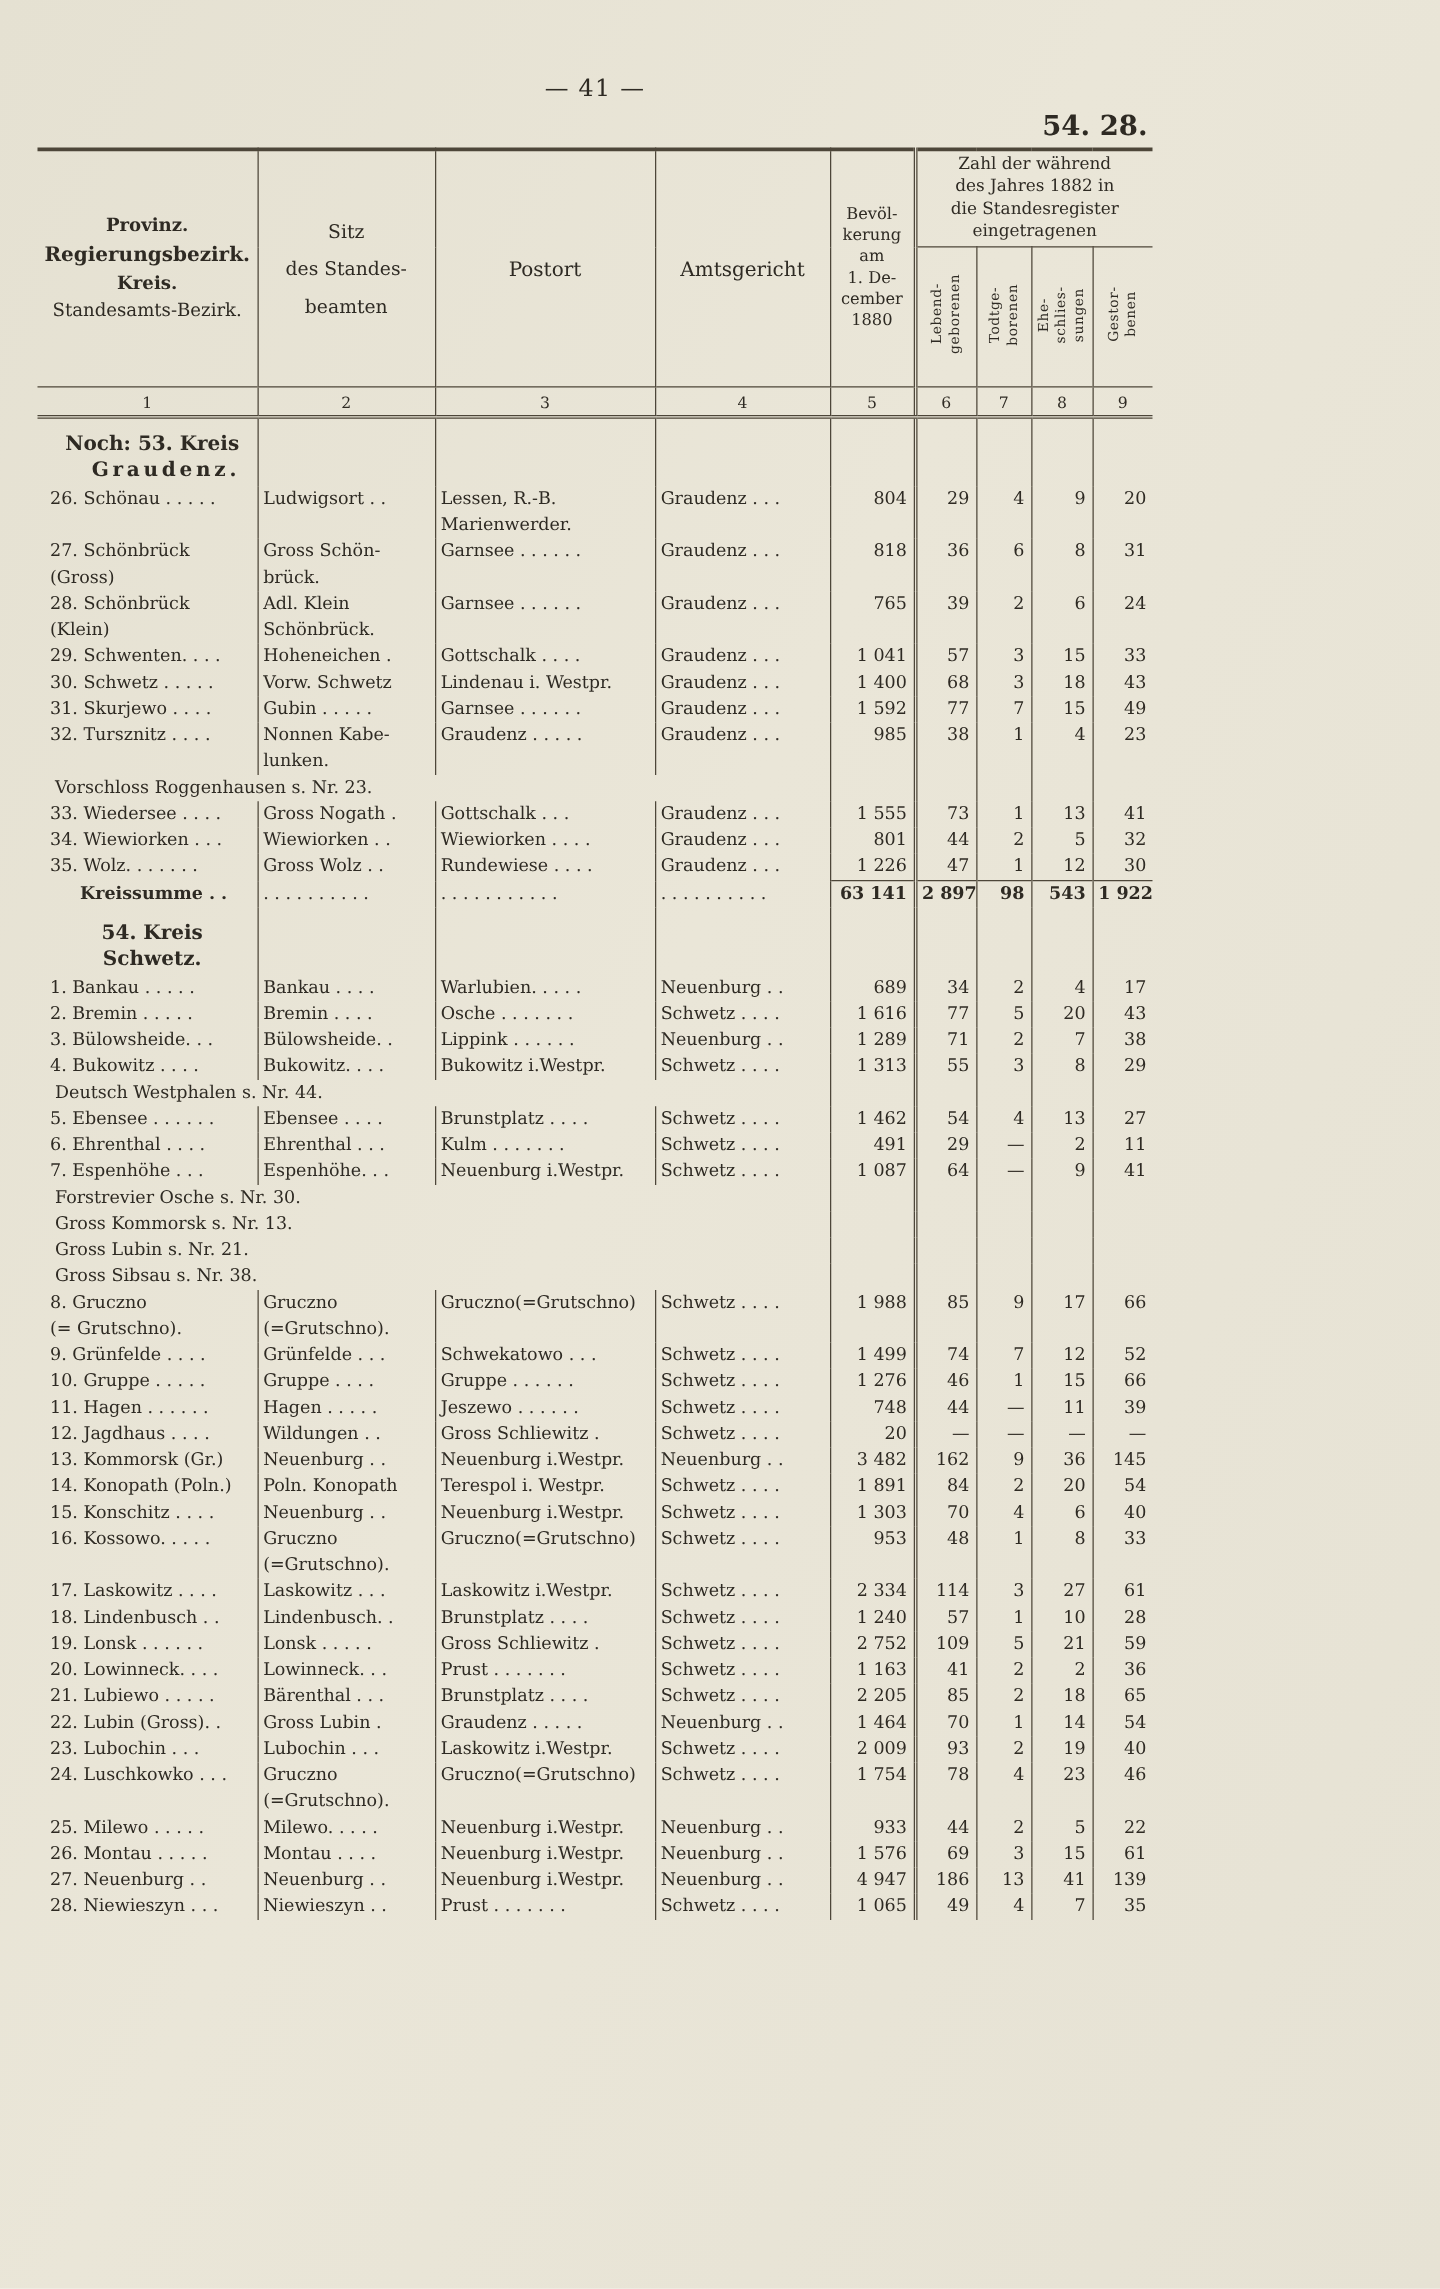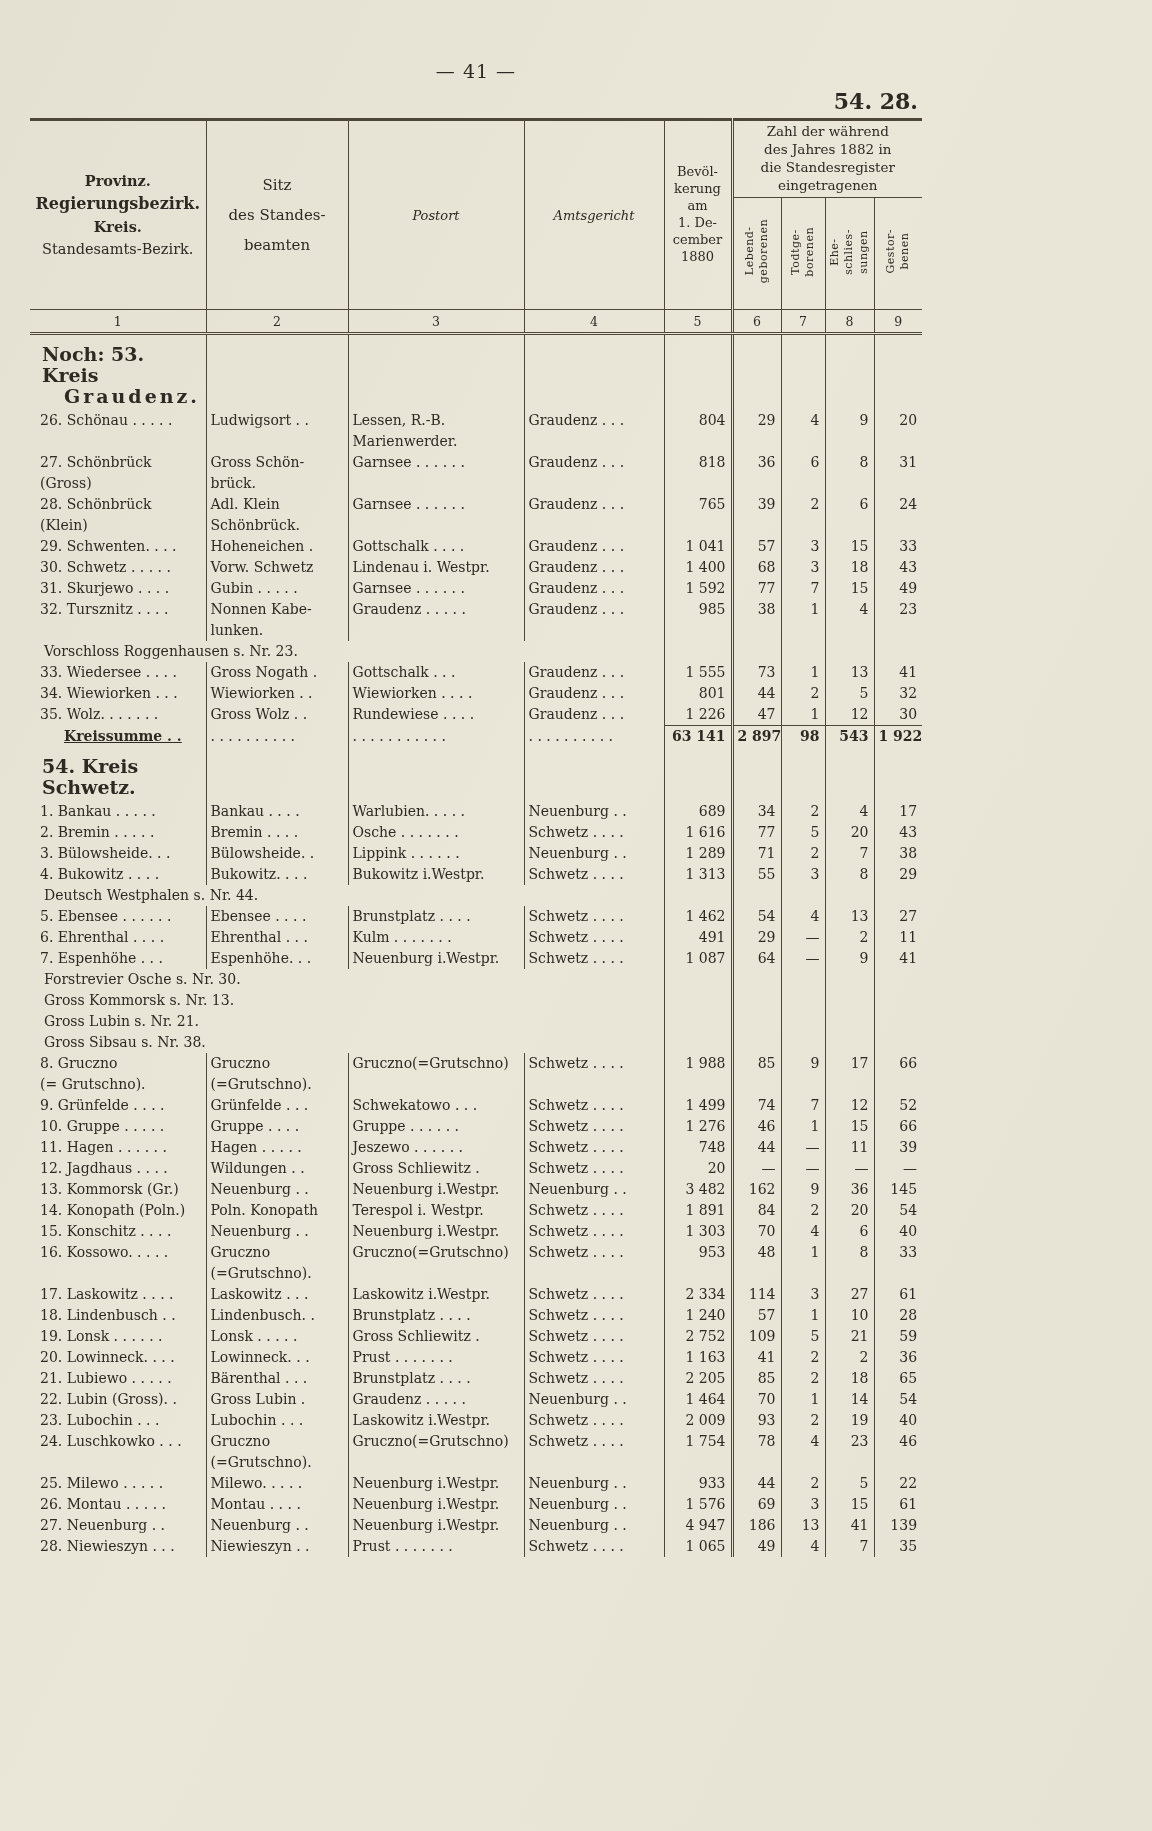--- a/index.html
+++ b/index.html
@@ -37,21 +37,21 @@
   }
   th, td { padding: 0 4px; }
   thead th { vertical-align: middle; text-align: center; font-weight: 400; color: var(--ink); }
 
   .pre { white-space: pre-line; }
   .b { font-weight: 700; }
   .h1 { font-size: 14.5px; margin-left: 48px; }
   .h1 .hl { margin: 4px 0; line-height: 1.25; }
   .h1 .big { font-size: 16px; }
   .h2 { font-size: 15px; line-height: 2.0; }
-  .h3, .h4 { font-size: 13px; font-style: italic; }
+  .h3, .h4 { font-size: 16px; }
   .h5 { font-size: 13px; line-height: 1.3; padding: 4px 2px; }
   .grp { font-size: 13.5px; line-height: 1.32; height: 78px; border-bottom: 1px solid var(--line); padding: 2px; }
   .vertrow th { height: 112px; vertical-align: middle; padding: 0; }
   .vtxt {
     display: inline-block;
     writing-mode: vertical-rl;
     transform: rotate(180deg);
     font-size: 11px;
     line-height: 1.3;
     white-space: pre-line;
@@ -79,29 +79,30 @@
   
   td.c2, td.c3, td.c4, td.c5, td.c7, td.c8, td.c9,
   th.s2, th.s3, th.s4, th.s5,
   th.n2, th.n3, th.n4, th.n5, th.n7, th.n8, th.n9,
   th.v2, th.v3, th.v4 { border-left: 1px solid var(--line); }
   td.c6, th.grp, th.n6, th.v1 { border-left: 3px double var(--line); }
 
   tr.section-row td.section {
     padding: 9px 4px 3px 12px;
     font-weight: 700;
-    font-size: 19px;
+    font-size: 16px;
     line-height: 21px;
+    text-align: center;
   }
   .sec-sub { letter-spacing: 3px; padding-left: 22px; }
 
   td.note { padding-left: 14px; font-size: 14px; }
 
   tr.sum td { font-weight: 700; }
-  tr.sum td.c1 { padding-left: 34px; text-decoration: underline; }
+  tr.sum td.c1 { padding-left: 34px; }
   tr.sum td.c2, tr.sum td.c3, tr.sum td.c4 { font-weight: 400; }
   tr.sum td.c5, tr.sum td.c6, tr.sum td.c7, tr.sum td.c8, tr.sum td.c9 {
     border-top: 1px solid var(--line);
   }
 </style>
 </head>
 <body>
 
 <div class="sheet">
 

